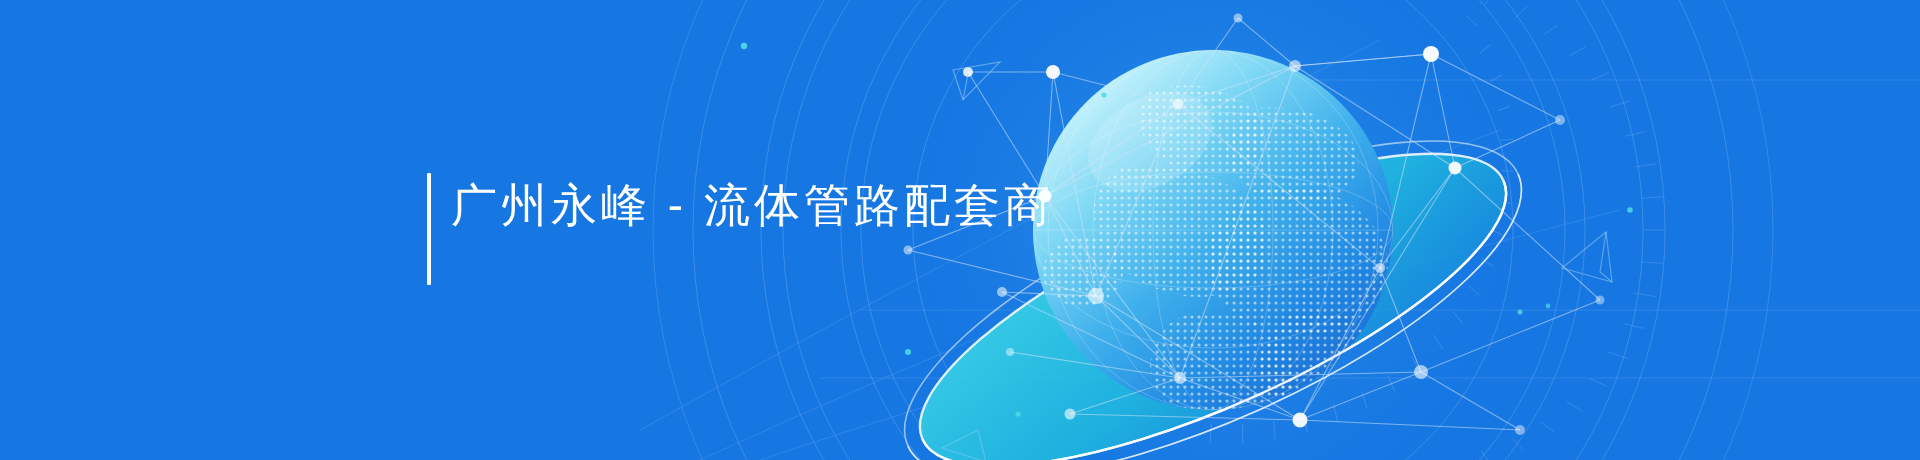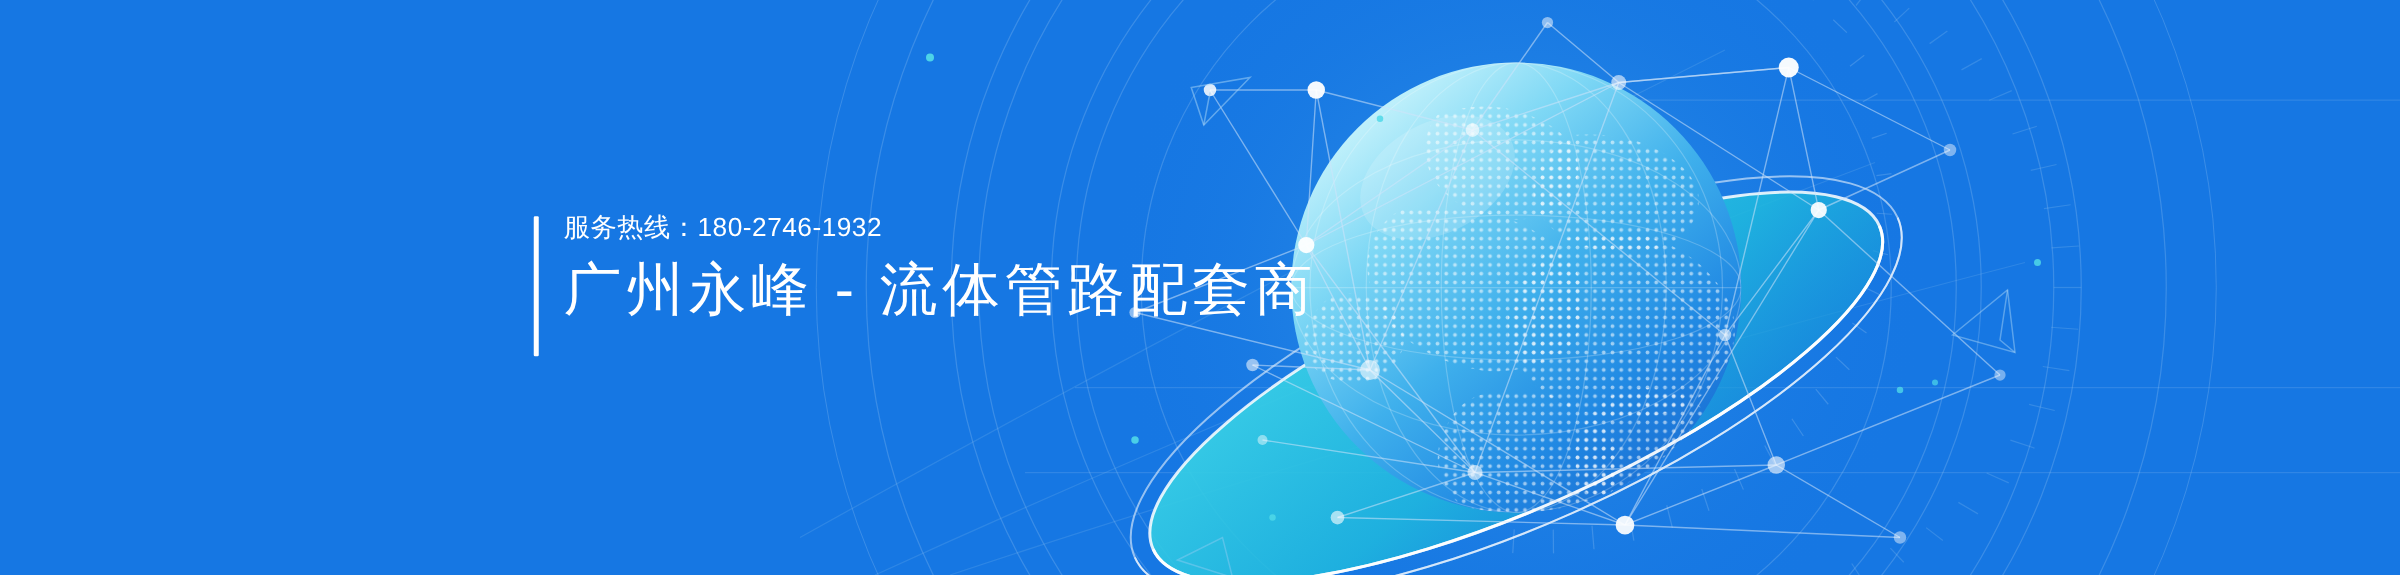--- a/index.html
+++ b/index.html
@@ -299,17 +299,16 @@
         <path d="M1606 232 L1600 272 L1612 282"></path>
       </g>
       <g fill="none" stroke="#9fd0f5" stroke-opacity="0.40" stroke-width="1.2">
         <path d="M942 448 L978 430 L986 462 Z"></path>
       </g>
     </g>
     </svg>
 
   <div class="text-block">
     <div class="accent-bar"></div>
-    <div class="hotline">服务热线：180-2746-1932</div>
     <div class="headline">广州永峰 - 流体管路配套商</div>
   </div>
 
 </div>
 
 </body></html>

